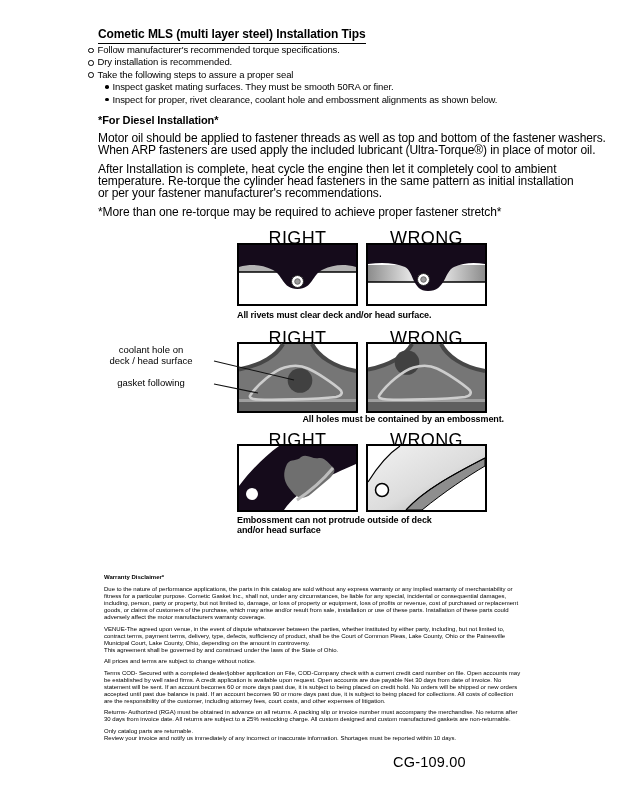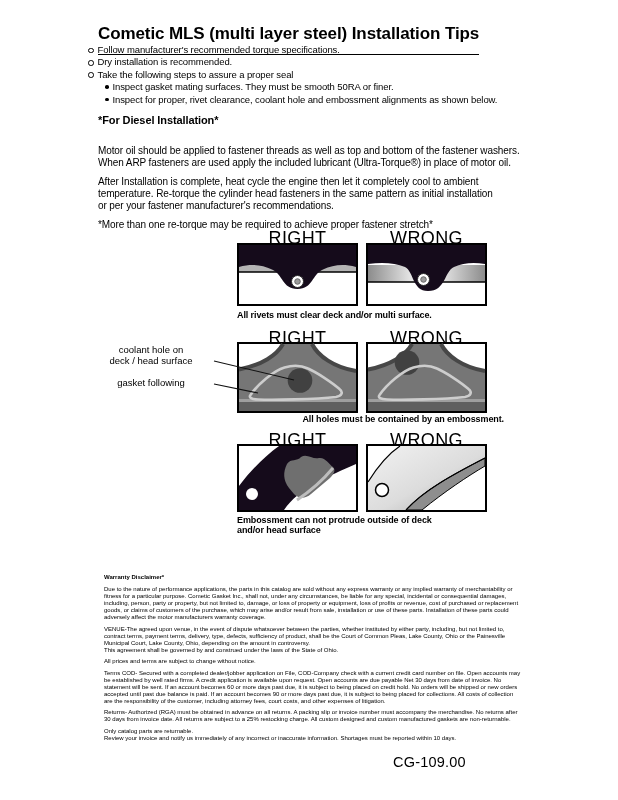--- a/index.html
+++ b/index.html
@@ -2,29 +2,29 @@
 <html><head>
 <meta charset="utf-8">
 <style>
   html,body { margin:0; padding:0; background:#ffffff; }
   .page {
     position:relative; width:618px; height:800px; background:#ffffff;
     font-family:"Liberation Sans", sans-serif; color:#000; overflow:hidden;
   }
   .abs { position:absolute; }
   .doc-title {
-    font-size:17px; font-weight:bold; letter-spacing:-0.1px;
-    border-bottom:1.5px solid #000; padding-bottom:10px; display:inline-block;
+    font-size:12px; font-weight:bold; letter-spacing:-0.1px;
+    border-bottom:1.5px solid #000; padding-bottom:2px; display:inline-block;
   }
   .bullets { font-size:9.5px; line-height:12.4px; letter-spacing:-0.1px;text-align:right; }
   .b-row { display:flex; align-items:flex-start; }
   .ring { width:3.5px; height:3.5px; border:1px solid #000; border-radius:50%; margin:3.6px 4px 0 0; flex:none; }
   .dot  { width:3.5px; height:3.5px; background:#000; border-radius:50%; margin:4px 4px 0 17px; flex:none; }
   .h2 { font-size:11px; font-weight:bold; letter-spacing:-0.1px; }
-  .para { font-size:10px; line-height:11.8px; letter-spacing:-0.1px; white-space:pre-line;margin-top:12px; }
+  .para { font-size:12px; line-height:11.8px; letter-spacing:-0.1px; white-space:pre-line; }
   .rw-label { font-size:18px; letter-spacing:0.4px; text-align:center; width:121px; }
   .cap { font-size:9px; font-weight:bold; letter-spacing:-0.1px; white-space:pre-line; }
   .side-label { font-size:9.5px; line-height:11px; text-align:center; white-space:pre-line; width:122px; }
   .legal { width:418px; font-size:6px; line-height:7px; letter-spacing:0; }
   .legal-h { font-weight:bold; margin-bottom:5px; }
   .legal-p { margin-bottom:4.5px; white-space:pre-line; }
   .page-code { font-size:14.5px; letter-spacing:0.2px; }
   svg { display:block; }
 </style>
 </head>
@@ -93,21 +93,21 @@
       </defs>
       <rect x="1" y="1" width="119" height="61" fill="#ffffff" stroke="#000000" stroke-width="2"></rect>
       <rect x="2" y="22" width="117" height="17" fill="url(#g-row1)"></rect>
       <path d="M2,39 H119" stroke="#000000" stroke-width="1.6"></path>
       <path d="M2,2 H119 V21 C107,19 97,20 88,24 C78,28.5 80,48 62,48 C46,48 48,28.5 39,24 C29,20 17,19 2,21 Z" fill="#150b1b"></path>
       <circle cx="57.5" cy="36.5" r="6" fill="#ffffff" stroke="#2a2a2a" stroke-width="1"></circle>
       <circle cx="57.5" cy="36.5" r="2.8" fill="#9a9a9a" stroke="#555555" stroke-width="0.8"></circle>
     </svg>
   </div>
 
-  <div class="abs cap" style="left:237px; top:310px;">All rivets must clear deck and/or multi surface.</div>
+  <div class="abs cap" style="left:237px; top:310px;">All rivets must clear deck and/or head surface.</div>
 
   <div class="abs rw-label" style="left:237px; top:328px;">RIGHT</div>
   <div class="abs rw-label" style="left:366px; top:328px;">WRONG</div>
 
   <div class="abs side-label" style="left:90px; top:344px;">coolant hole on
 deck / head surface</div>
   <div class="abs side-label" style="left:90px; top:377px;">gasket following</div>
 
   <div class="abs" style="left:237px; top:342px;">
     <svg width="121" height="71" viewBox="0 0 121 71">

